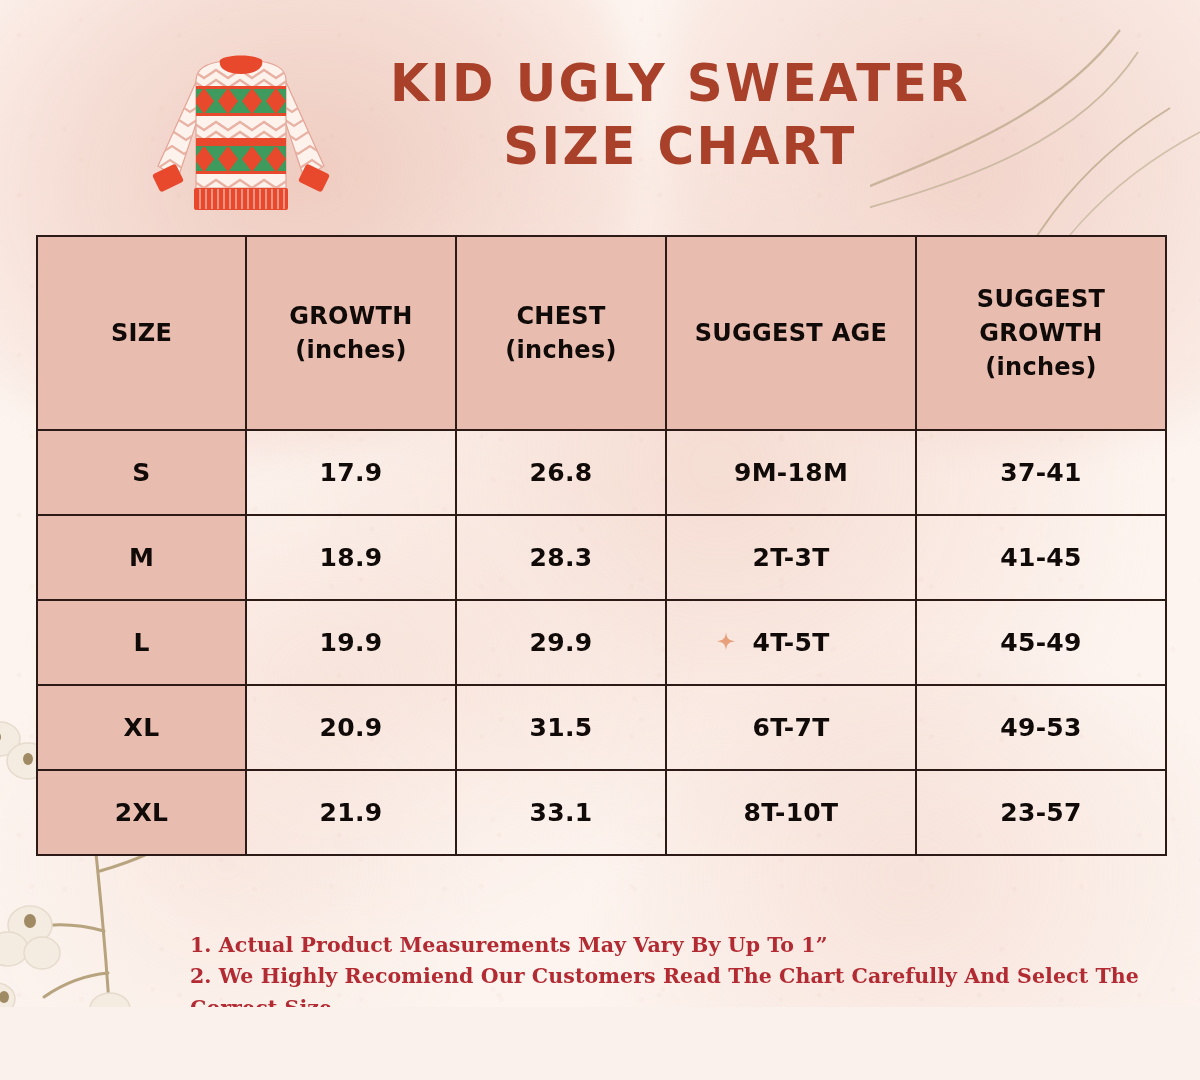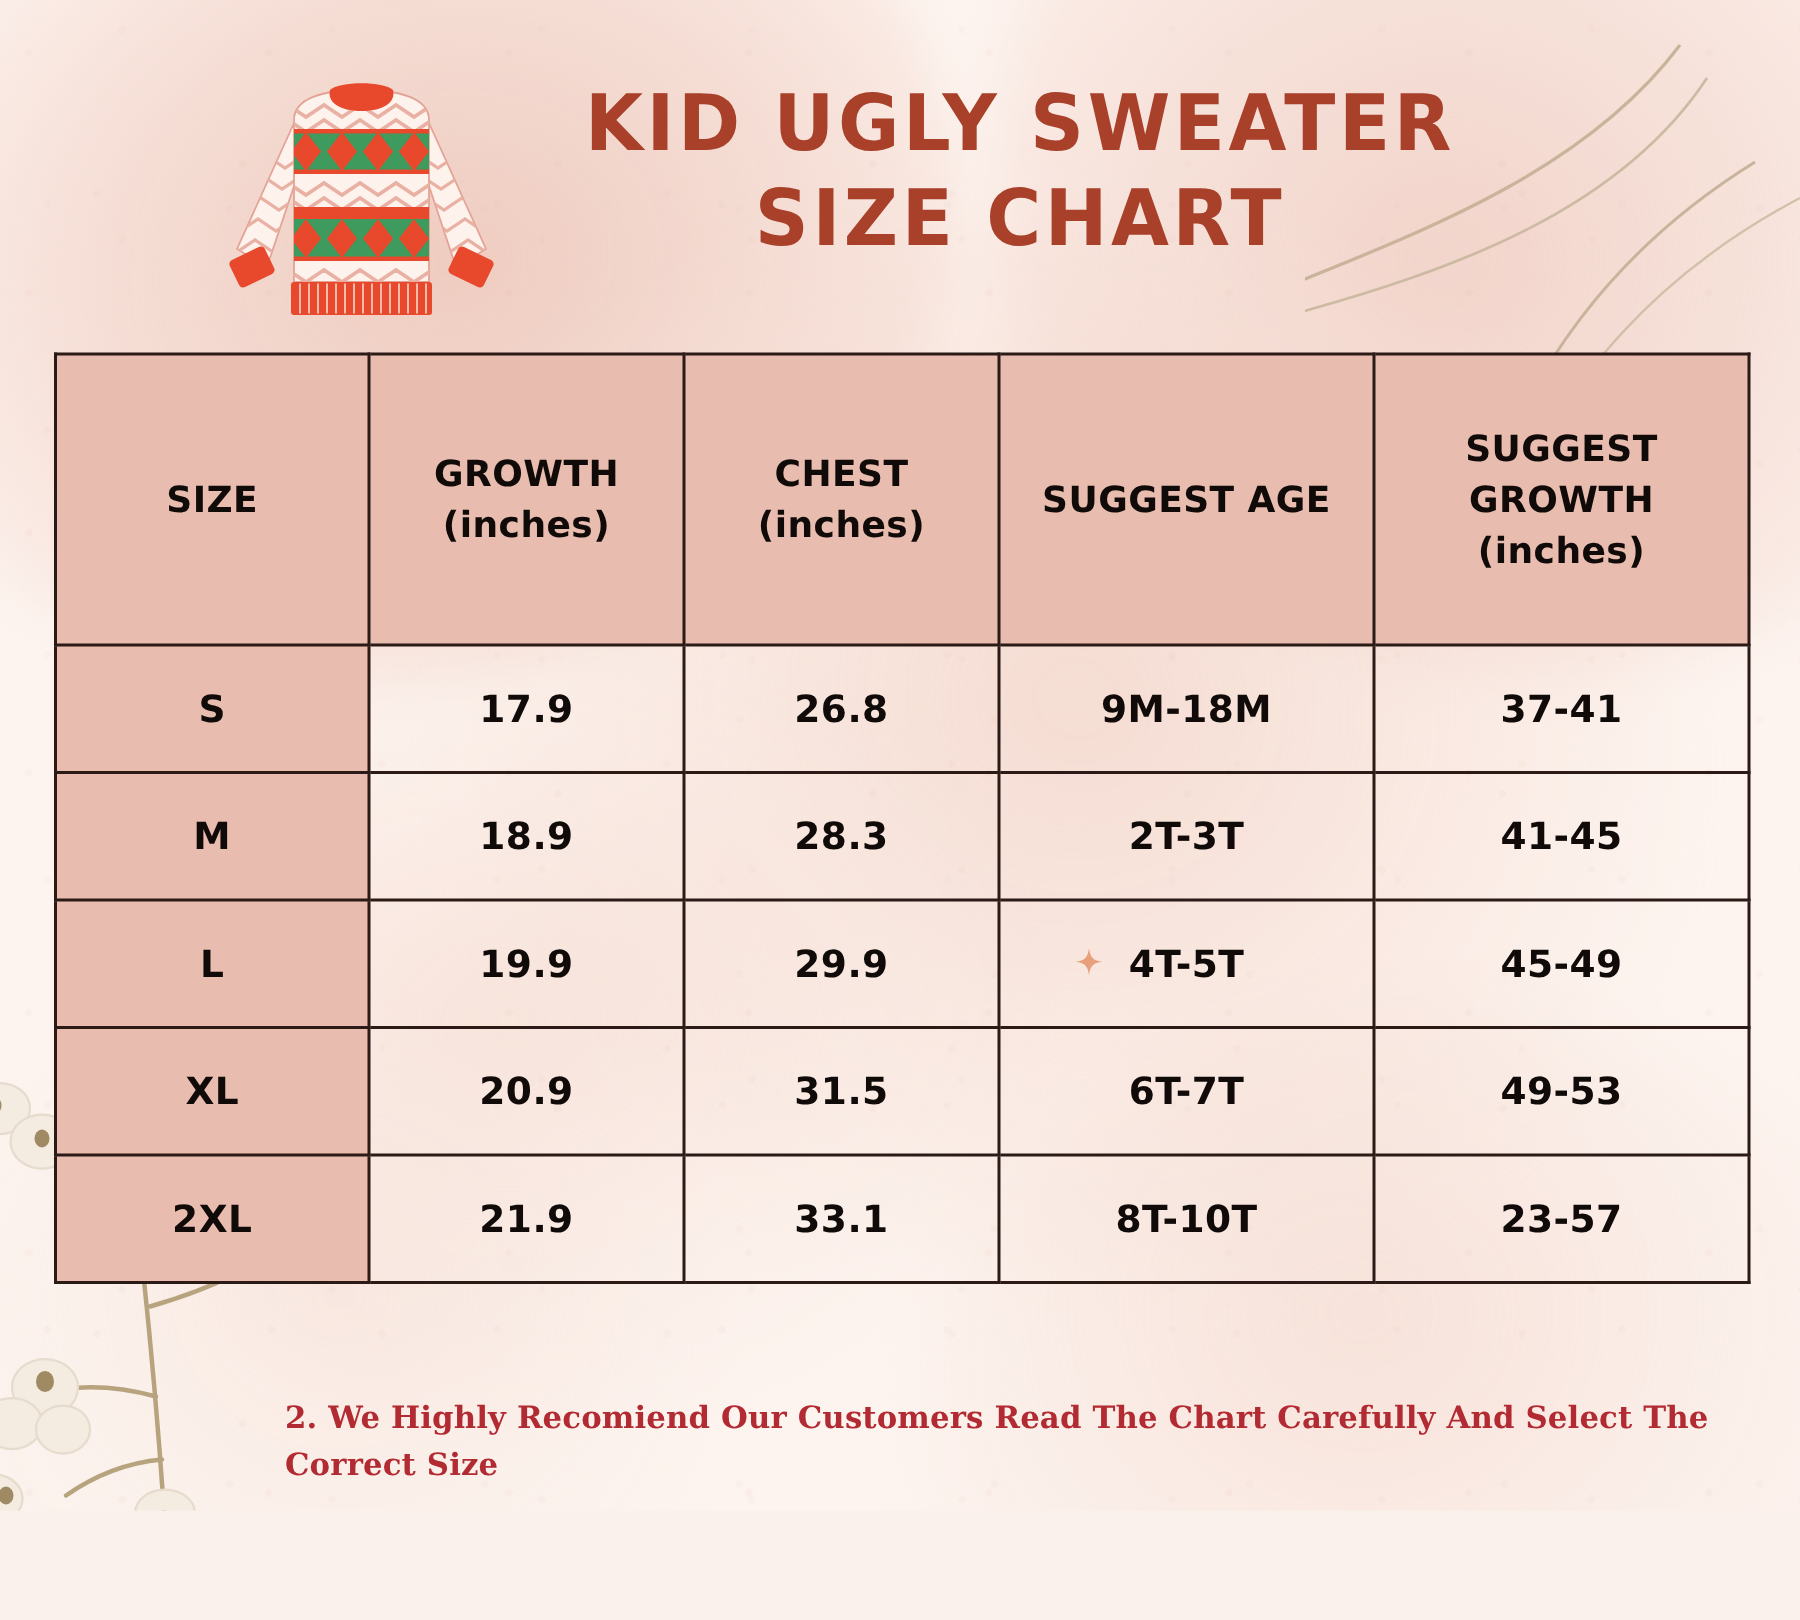--- a/index.html
+++ b/index.html
@@ -371,16 +371,17 @@
         <td class="size-cell">2XL</td>
         <td class="val-cell">21.9</td>
         <td class="val-cell">33.1</td>
         <td class="val-cell">8T-10T</td>
         <td class="val-cell">23-57</td>
       </tr>
     </tbody>
   </table>
 
   <div class="notes">
+    <span class="note-line">1. Actual Product Measurements May Vary By Up To 1”</span>
     <span class="note-line">2. We Highly Recomiend Our Customers Read The Chart Carefully And Select The Correct Size</span>
   </div>
 
 </div>
 
 </body></html>

